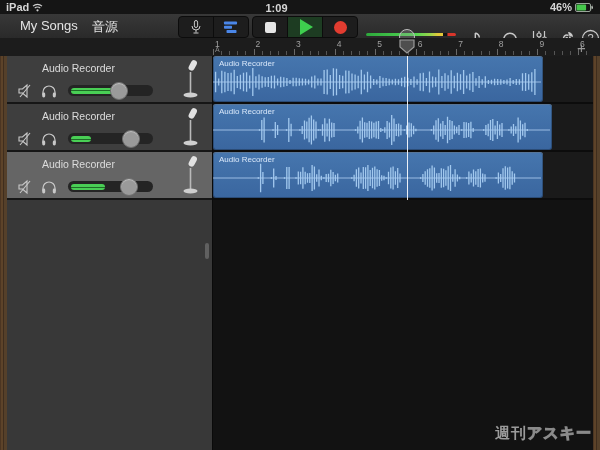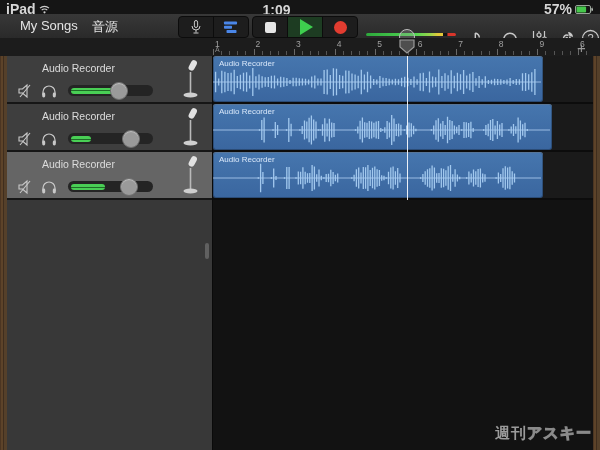--- a/index.html
+++ b/index.html
@@ -1,20 +1,20 @@
 <!DOCTYPE html>
 <html><head>
 <meta charset="utf-8">
 <style>
   html,body{margin:0;padding:0;}
   body{width:600px;height:450px;position:relative;overflow:hidden;background:#121212;
        font-family:"Liberation Sans",sans-serif;-webkit-font-smoothing:antialiased;color:#ddd;}
   .abs{position:absolute;}
   
-  #statusbar{left:0;top:0;width:600px;height:14px;background:#151515;font-size:14px;font-weight:bold;color:#d6d6d6;}
+  #statusbar{left:0;top:0;width:600px;height:14px;background:#151515;font-size:11px;font-weight:bold;color:#d6d6d6;}
   #sb-left{left:6px;top:1px;display:flex;align-items:center;gap:3px;}
   #sb-time{left:0;top:2px;width:553px;text-align:center;}
   #sb-right{right:5px;top:1px;display:flex;align-items:center;gap:3px;}
   
   #toolbar{left:0;top:14px;width:600px;height:24px;background:linear-gradient(#383838,#2a2a2a);border-bottom:1px solid #060606;}
   .tb-label{top:4px;font-size:13px;color:#e3e3e3;}
   #mysongs{left:20px;}
   #ongen{left:92px;}
   .segctl{top:2px;height:20px;display:flex;border:1px solid #0c0c0c;border-radius:4px;overflow:hidden;background:#1d1d1d;}
   .seg{width:34px;height:20px;display:flex;align-items:center;justify-content:center;border-right:1px solid #0c0c0c;}
@@ -80,21 +80,21 @@
   <div id="sb-left" class="abs">
     <span>iPad</span>
     <svg width="11" height="9" viewBox="0 0 11 9">
       <path d="M1 3.2 A6.5 6.5 0 0 1 10 3.2" fill="none" stroke="#cfcfcf" stroke-width="1.1"></path>
       <path d="M2.7 5.2 A4 4 0 0 1 8.3 5.2" fill="none" stroke="#cfcfcf" stroke-width="1.1"></path>
       <circle cx="5.5" cy="7.3" r="1.1" fill="#cfcfcf"></circle>
     </svg>
   </div>
   <div id="sb-time" class="abs">1:09</div>
   <div id="sb-right" class="abs">
-    <span>57%</span>
+    <span>46%</span>
     <svg width="20" height="9" viewBox="0 0 20 9">
       <rect x="0.5" y="0.5" width="15" height="8" rx="1.5" fill="none" stroke="#9aa59a"></rect>
       <rect x="1.5" y="1.5" width="9.6" height="6" rx="1" fill="#46c84c"></rect>
       <rect x="16.5" y="3" width="1.5" height="3" rx="0.7" fill="#9aa59a"></rect>
       <path d="M19.5 1 L18 5 h1 l-1.5 3.5 L19.8 4.5 h-1 z" fill="#cfcfcf" transform="translate(0,0) scale(0.9)"></path>
     </svg>
   </div>
 </div>
 
 <div id="toolbar" class="abs">

